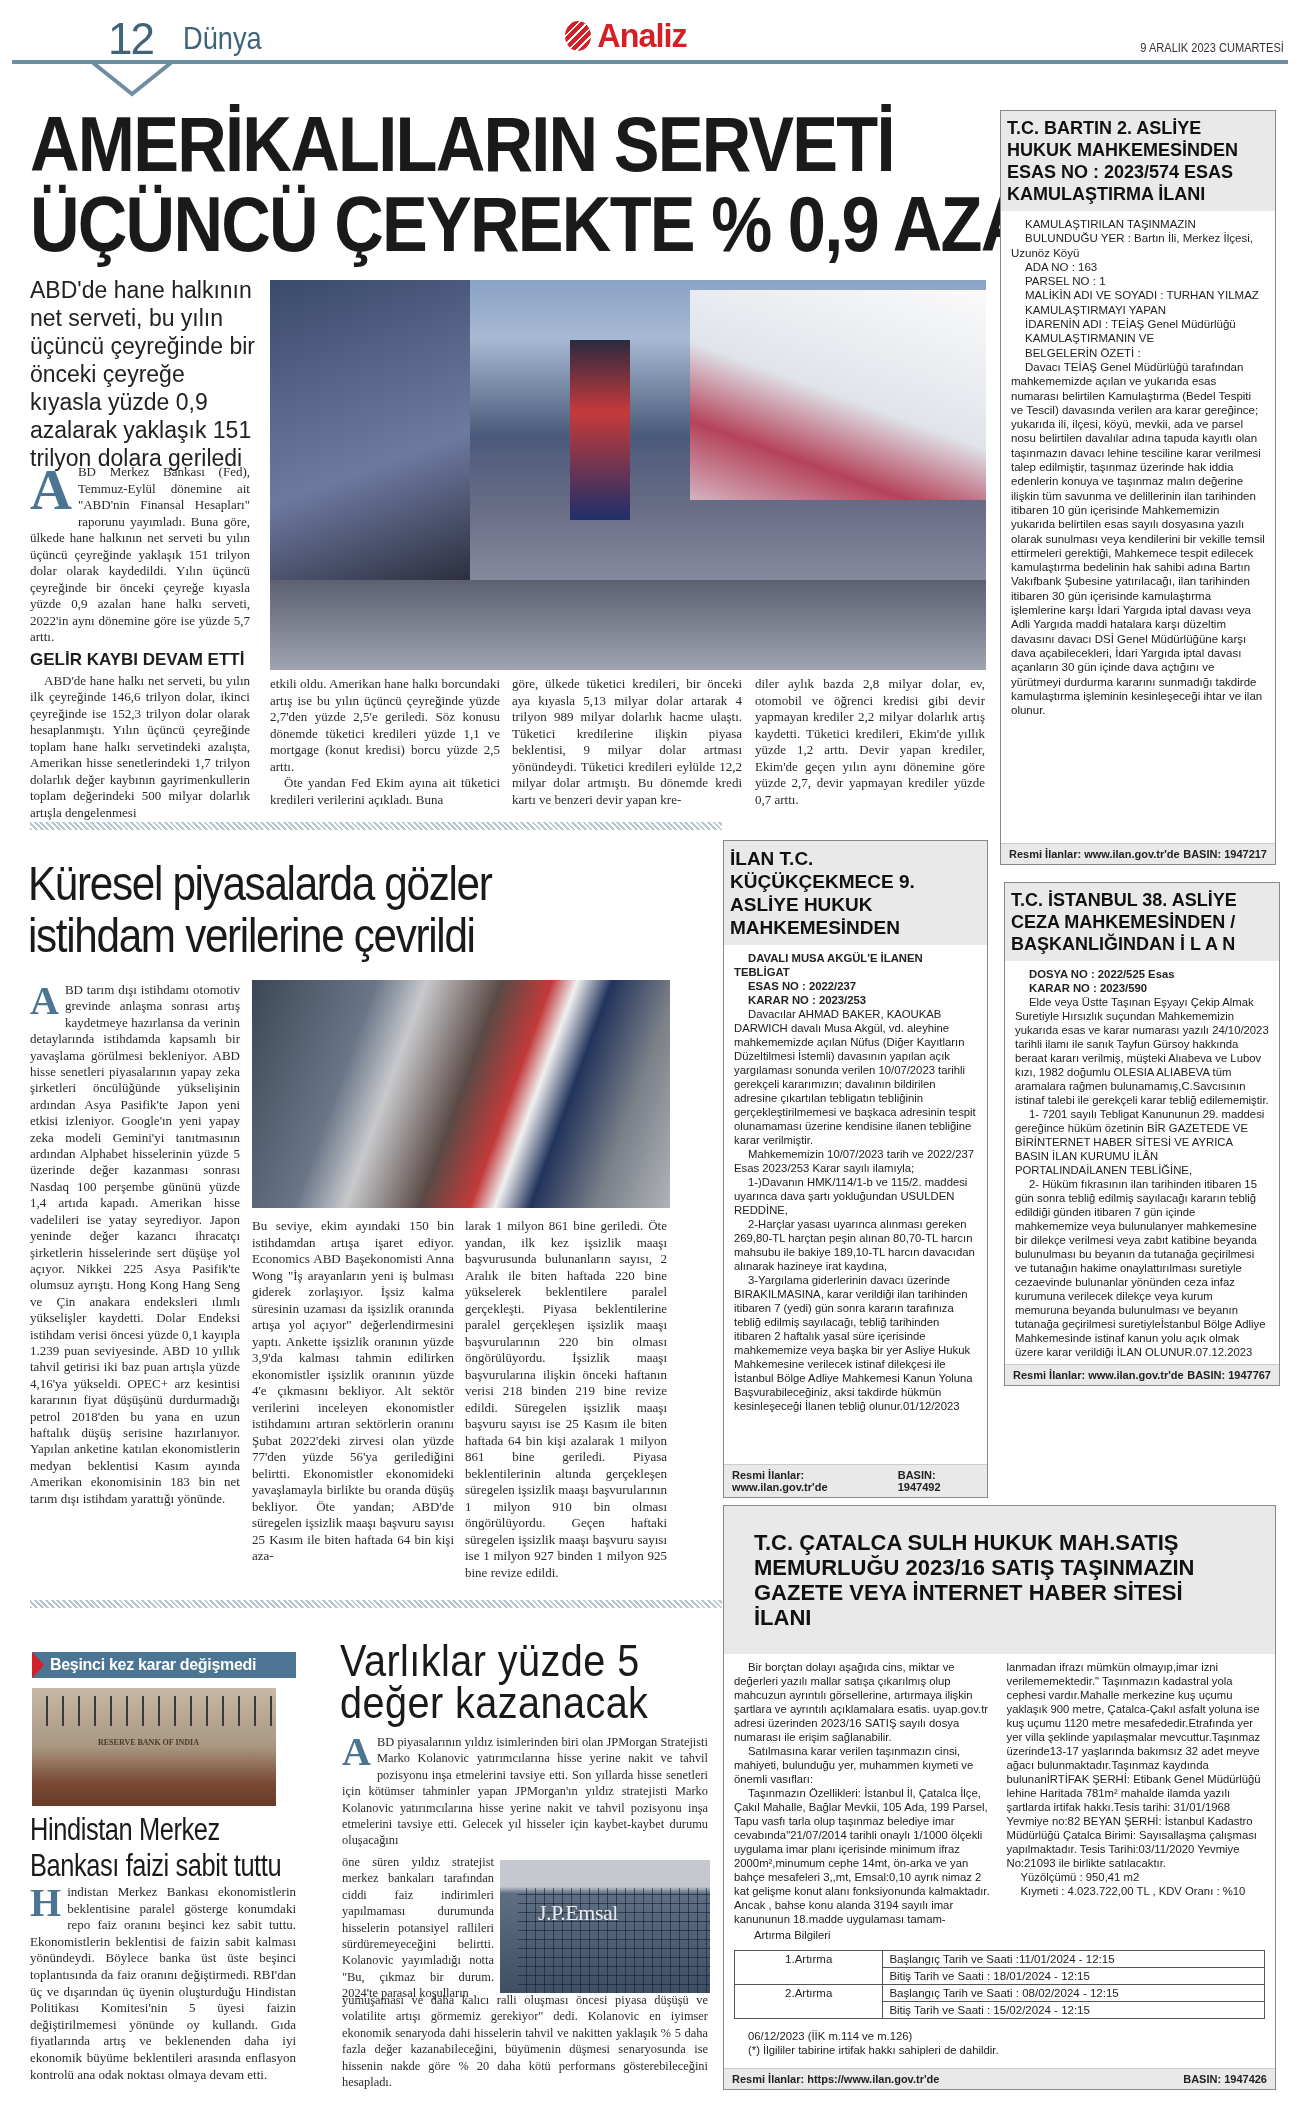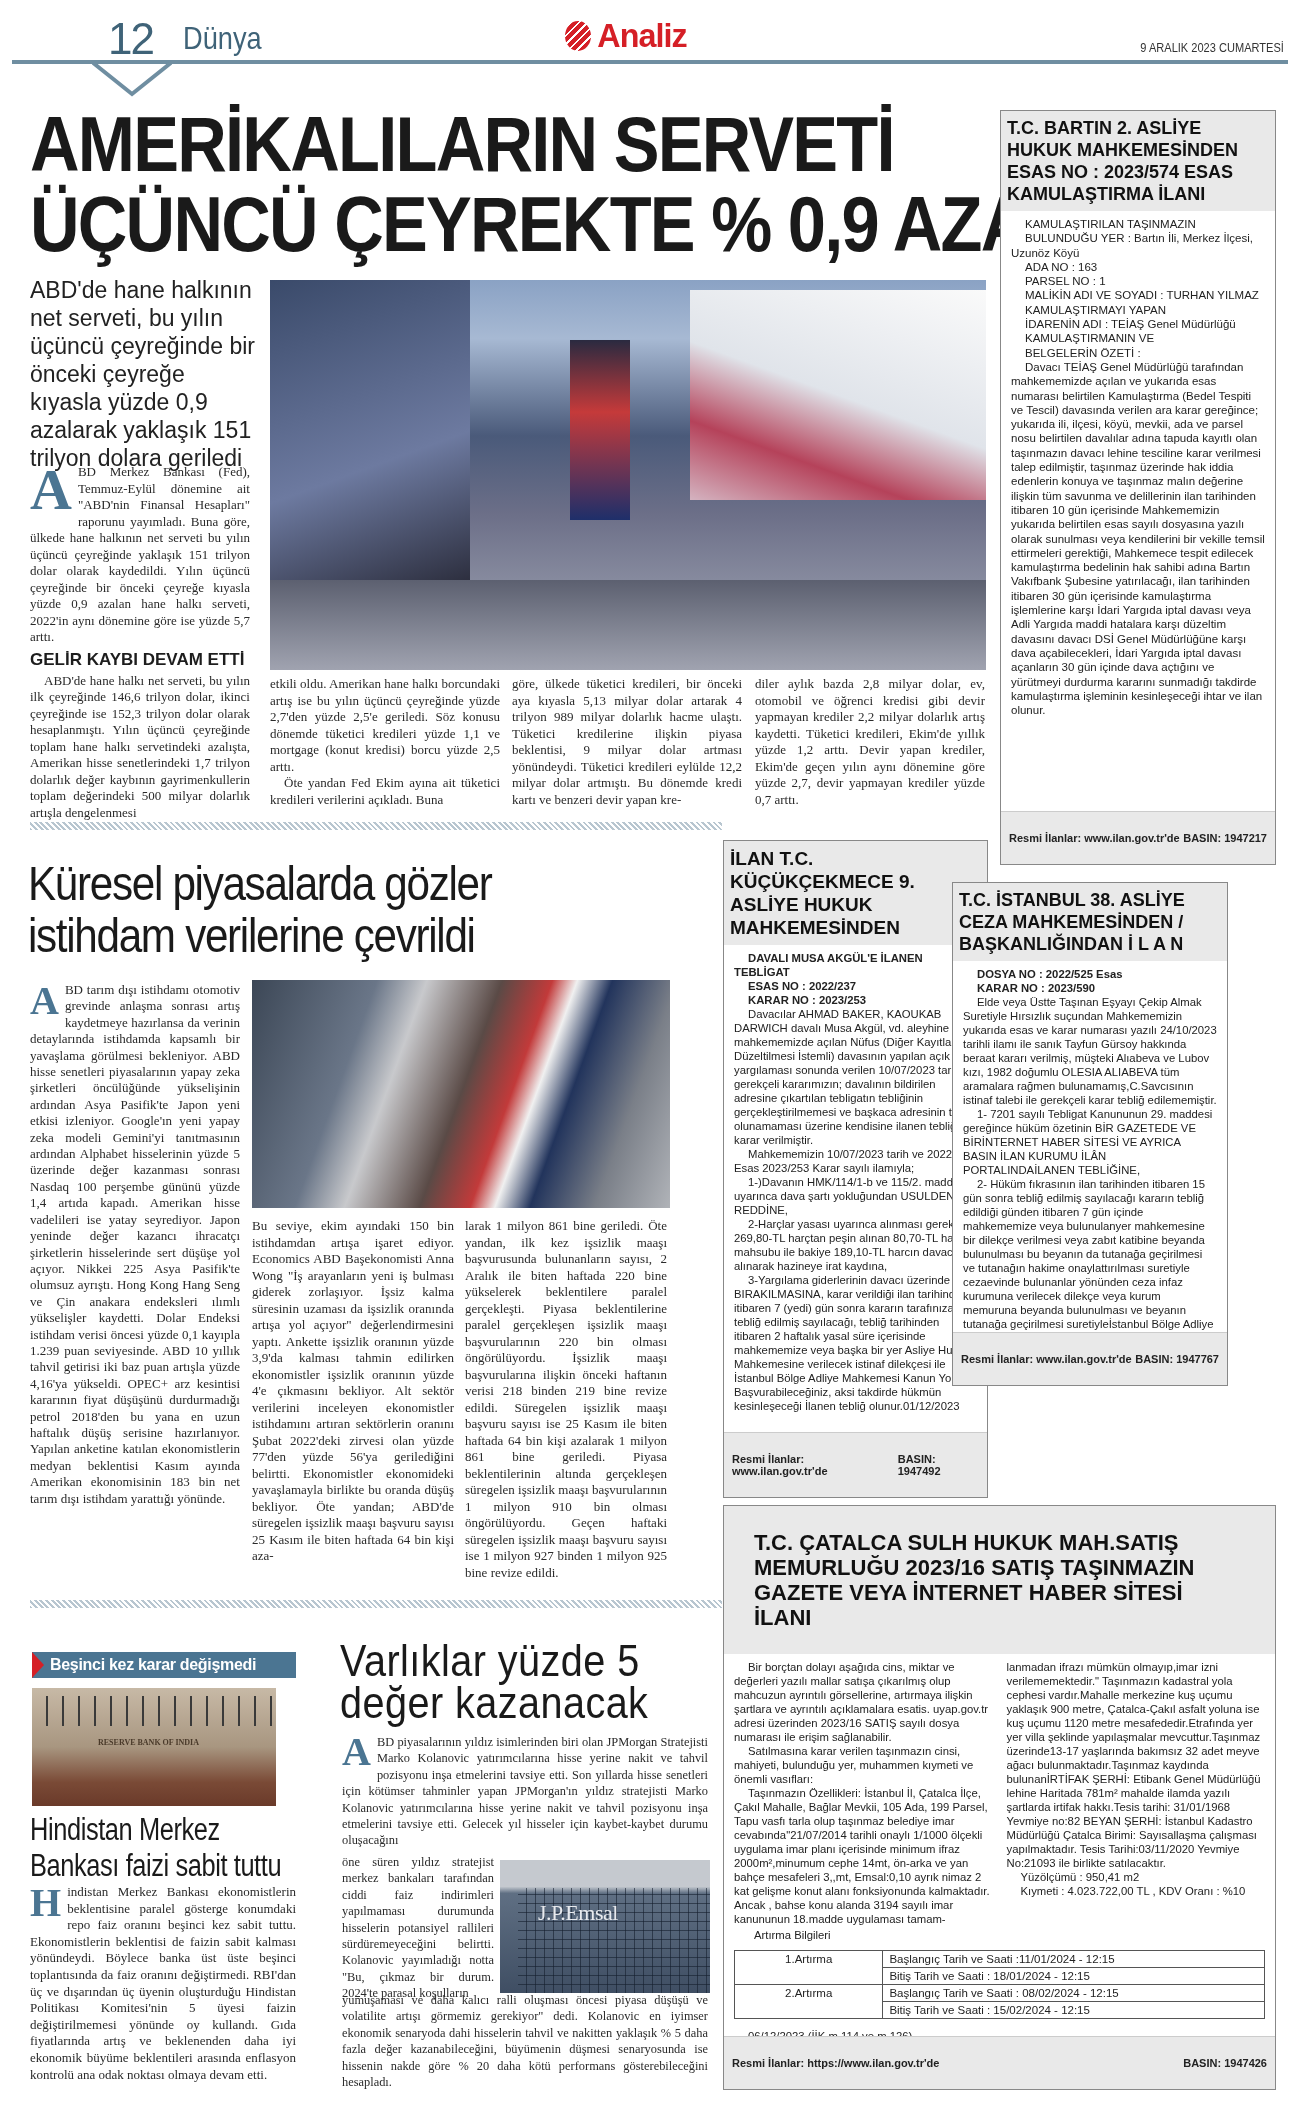--- a/index.html
+++ b/index.html
@@ -20,21 +20,21 @@
 .body p{text-indent:14px}
 .drop{float:left;font:bold 58px/48px "Liberation Serif",serif;color:#4b7592;margin:2px 6px 0 0}
 .subh{font:bold 17px "Liberation Sans",sans-serif;margin:4px 0 3px;color:#1d1d1d}
 .photo{overflow:hidden}
 .hatch{height:8px;background:repeating-linear-gradient(45deg,#b8c6d0 0 2px,#fff 2px 4px)}
 
 .ad{position:absolute;border:1.5px solid #888;background:#fff;font:11.5px/14.3px "Liberation Sans",sans-serif;color:#222}
 .ad .adhead{background:#e9e9e9;text-align:left;font:bold 18px/22px "Liberation Sans",sans-serif;color:#111;padding:6px 6px}
 .ad .adbody{padding:6px 10px 4px 10px}
 .ad .adbody p{text-indent:14px}
-.ad .adfoot{display:flex;justify-content:space-between;font:bold 11px "Liberation Sans Narrow","Liberation Sans",sans-serif;background:#e9e9e9;padding:20px 8px;border-top:1px solid #ccc}
+.ad .adfoot{display:flex;justify-content:space-between;font:bold 11px "Liberation Sans Narrow","Liberation Sans",sans-serif;background:#e9e9e9;padding:4px 8px;border-top:1px solid #ccc}
 table.art{border-collapse:collapse;width:100%;font:11.5px "Liberation Sans",sans-serif}
 table.art td{border:1px solid #555;padding:2px 6px}
 </style>
 </head>
 <body>
 
 <div class="abs" id="pgnum">12</div>
 <div class="abs" id="section">Dünya</div>
 <div class="abs" id="hdrline"></div>
 <div class="abs" style="left:92px;top:62px">
@@ -159,21 +159,21 @@
     <p>1-)Davanın HMK/114/1-b ve 115/2. maddesi uyarınca dava şartı yokluğundan USULDEN REDDİNE,</p>
     <p>2-Harçlar yasası uyarınca alınması gereken 269,80-TL harçtan peşin alınan 80,70-TL harcın mahsubu ile bakiye 189,10-TL harcın davacıdan alınarak hazineye irat kaydına,</p>
     <p>3-Yargılama giderlerinin davacı üzerinde BIRAKILMASINA, karar verildiği ilan tarihinden itibaren 7 (yedi) gün sonra kararın tarafınıza tebliğ edilmiş sayılacağı, tebliğ tarihinden itibaren 2 haftalık yasal süre içerisinde mahkememize veya başka bir yer Asliye Hukuk Mahkemesine verilecek istinaf dilekçesi ile İstanbul Bölge Adliye Mahkemesi Kanun Yoluna Başvurabileceğiniz, aksi takdirde hükmün kesinleşeceği İlanen tebliğ olunur.01/12/2023</p>
   </div>
   <div class="adfoot" style="position:absolute;left:0;right:0;bottom:0">
     <span>Resmi İlanlar: www.ilan.gov.tr'de</span>
     <span>BASIN: 1947492</span>
   </div>
 </div>
 
-<div class="ad" style="left:952px;top:882px;width:276px;height:504px">
+<div class="ad" style="left:1004px;top:882px;width:276px;height:504px">
   <div class="adhead">T.C. İSTANBUL 38. ASLİYE CEZA MAHKEMESİNDEN / BAŞKANLIĞINDAN İ L A N</div>
   <div class="adbody" style="font-size:11.3px;line-height:14px">
     <p style="font-weight:bold">DOSYA NO : 2022/525 Esas</p>
     <p style="font-weight:bold">KARAR NO : 2023/590</p>
     <p>Elde veya Üstte Taşınan Eşyayı Çekip Almak Suretiyle Hırsızlık suçundan Mahkememizin yukarıda esas ve karar numarası yazılı 24/10/2023 tarihli ilamı ile sanık Tayfun Gürsoy hakkında beraat kararı verilmiş, müşteki Alıabeva ve Lubov kızı, 1982 doğumlu OLESIA ALIABEVA tüm aramalara rağmen bulunamamış,C.Savcısının istinaf talebi ile gerekçeli karar tebliğ edilememiştir.</p>
     <p>1- 7201 sayılı Tebligat Kanununun 29. maddesi gereğince hüküm özetinin BİR GAZETEDE VE BİRİNTERNET HABER SİTESİ VE AYRICA BASIN İLAN KURUMU İLÂN PORTALINDAİLANEN TEBLİĞİNE,</p>
     <p>2- Hüküm fıkrasının ilan tarihinden itibaren 15 gün sonra tebliğ edilmiş sayılacağı kararın tebliğ edildiği günden itibaren 7 gün içinde mahkememize veya bulunulanyer mahkemesine bir dilekçe verilmesi veya zabıt katibine beyanda bulunulması bu beyanın da tutanağa geçirilmesi ve tutanağın hakime onaylattırılması suretiyle cezaevinde bulunanlar yönünden ceza infaz kurumuna verilecek dilekçe veya kurum memuruna beyanda bulunulması ve beyanın tutanağa geçirilmesi suretiyleİstanbul Bölge Adliye Mahkemesinde istinaf kanun yolu açık olmak üzere karar verildiği İLAN OLUNUR.07.12.2023</p>
   </div>
   <div class="adfoot" style="position:absolute;left:0;right:0;bottom:0">
     <span>Resmi İlanlar: www.ilan.gov.tr'de</span>

